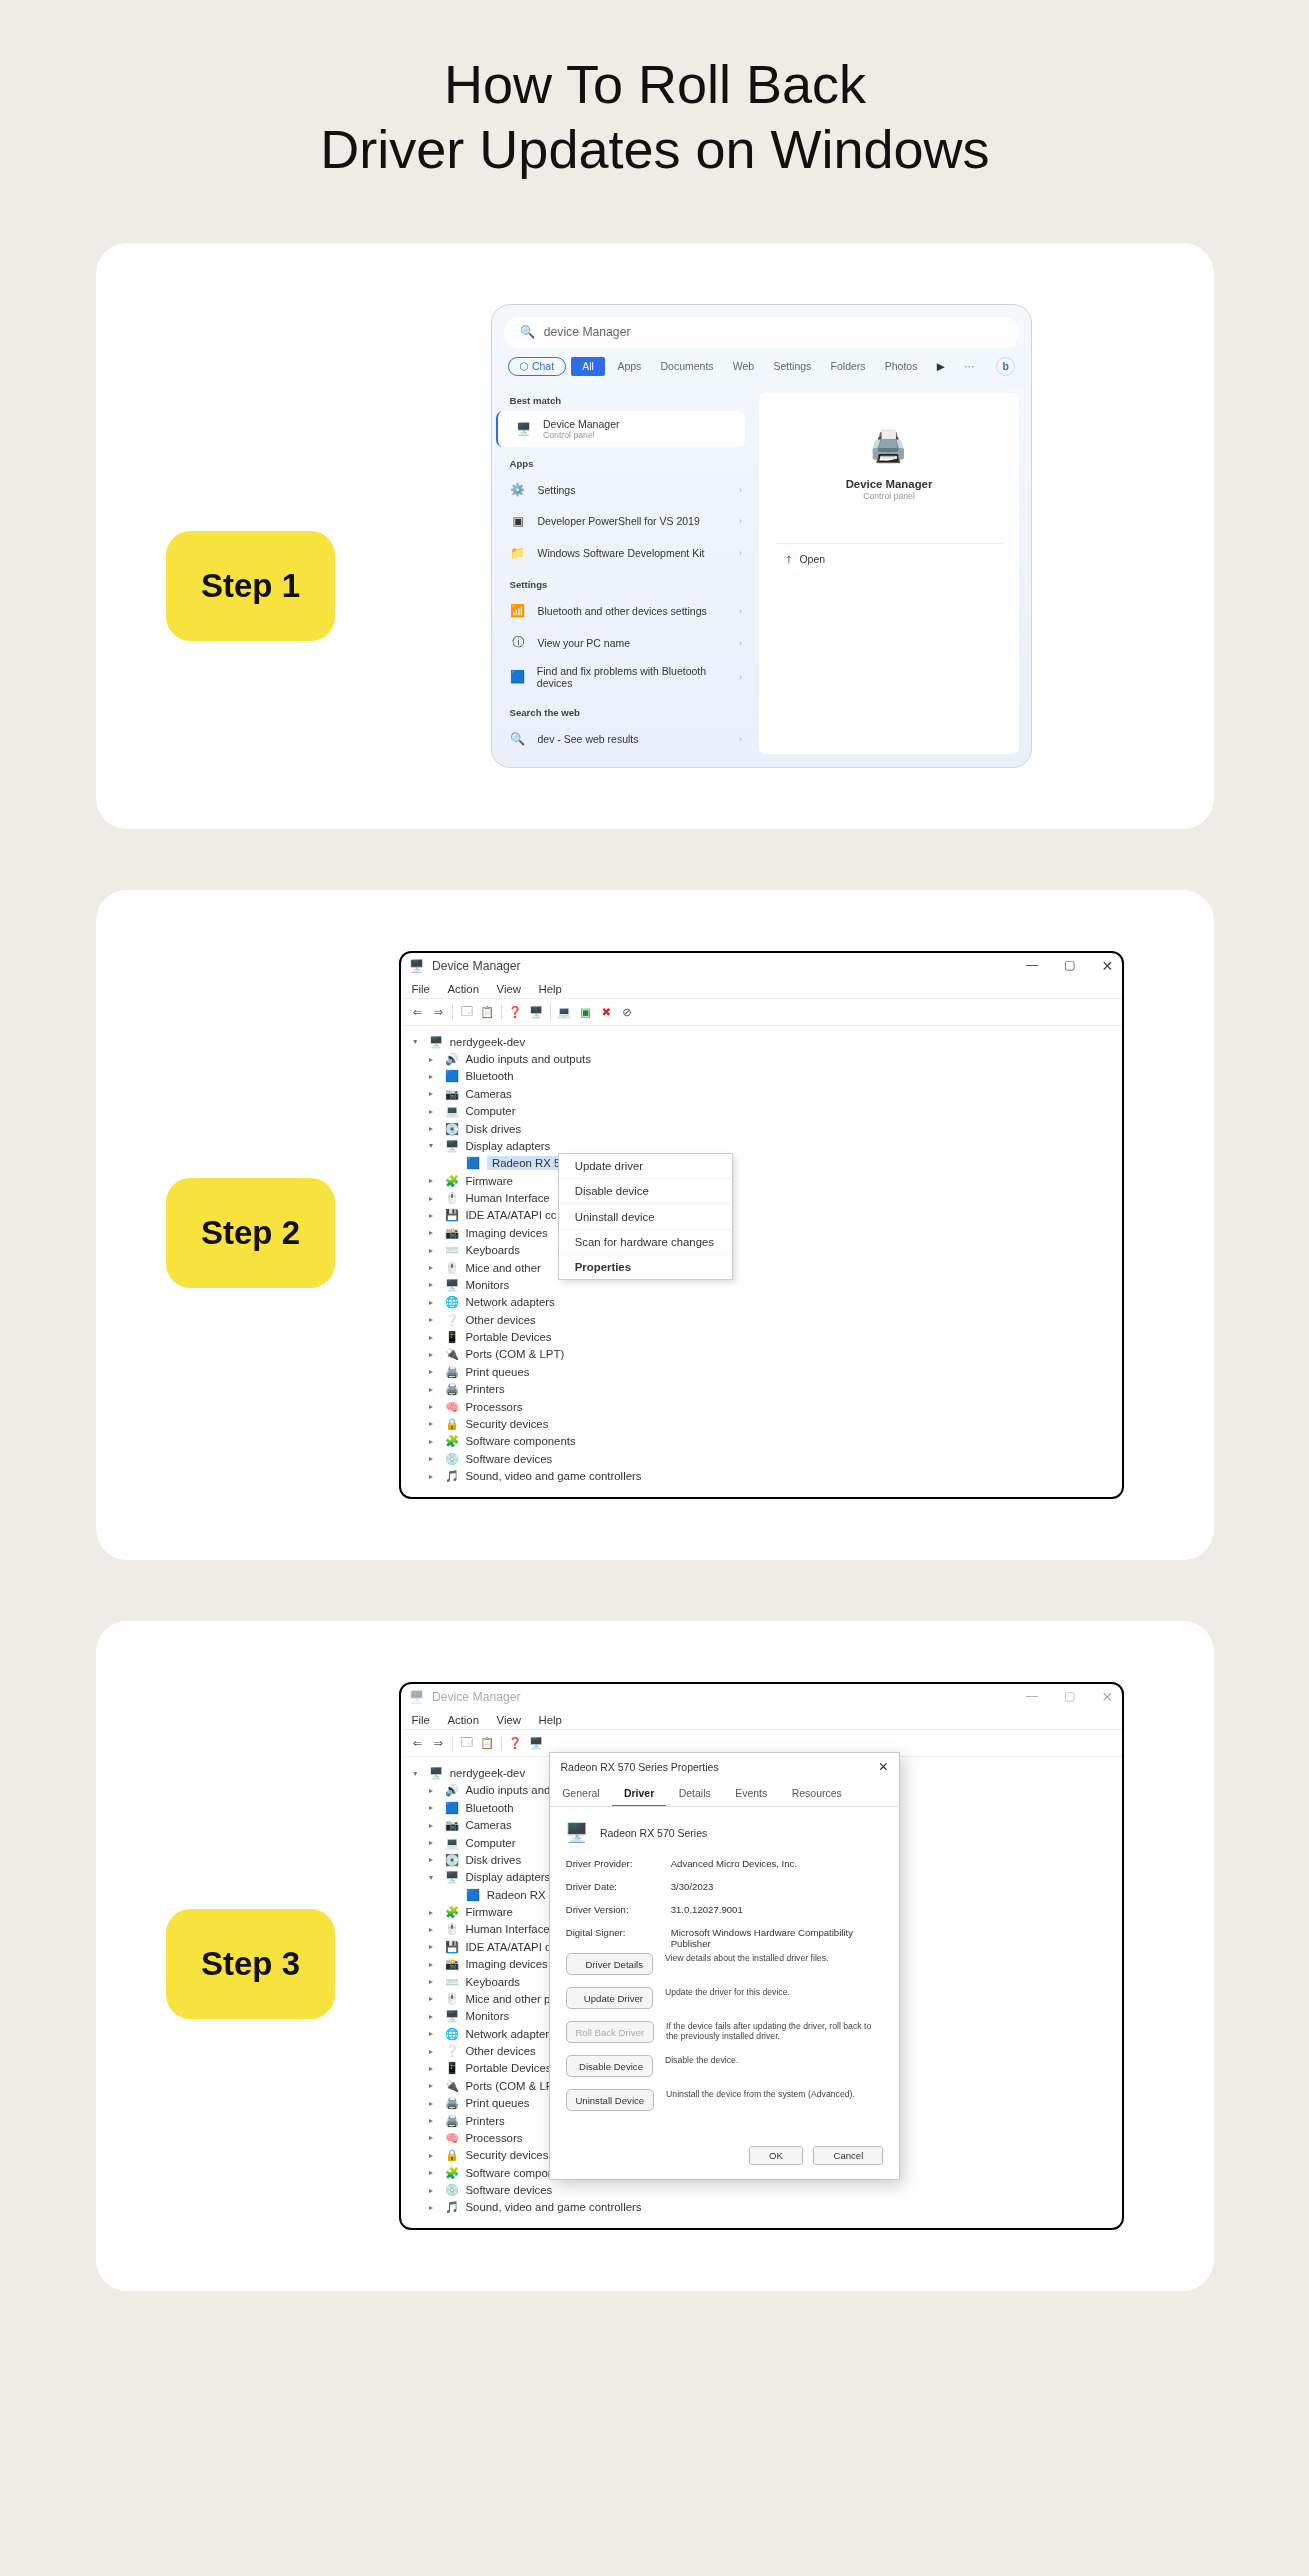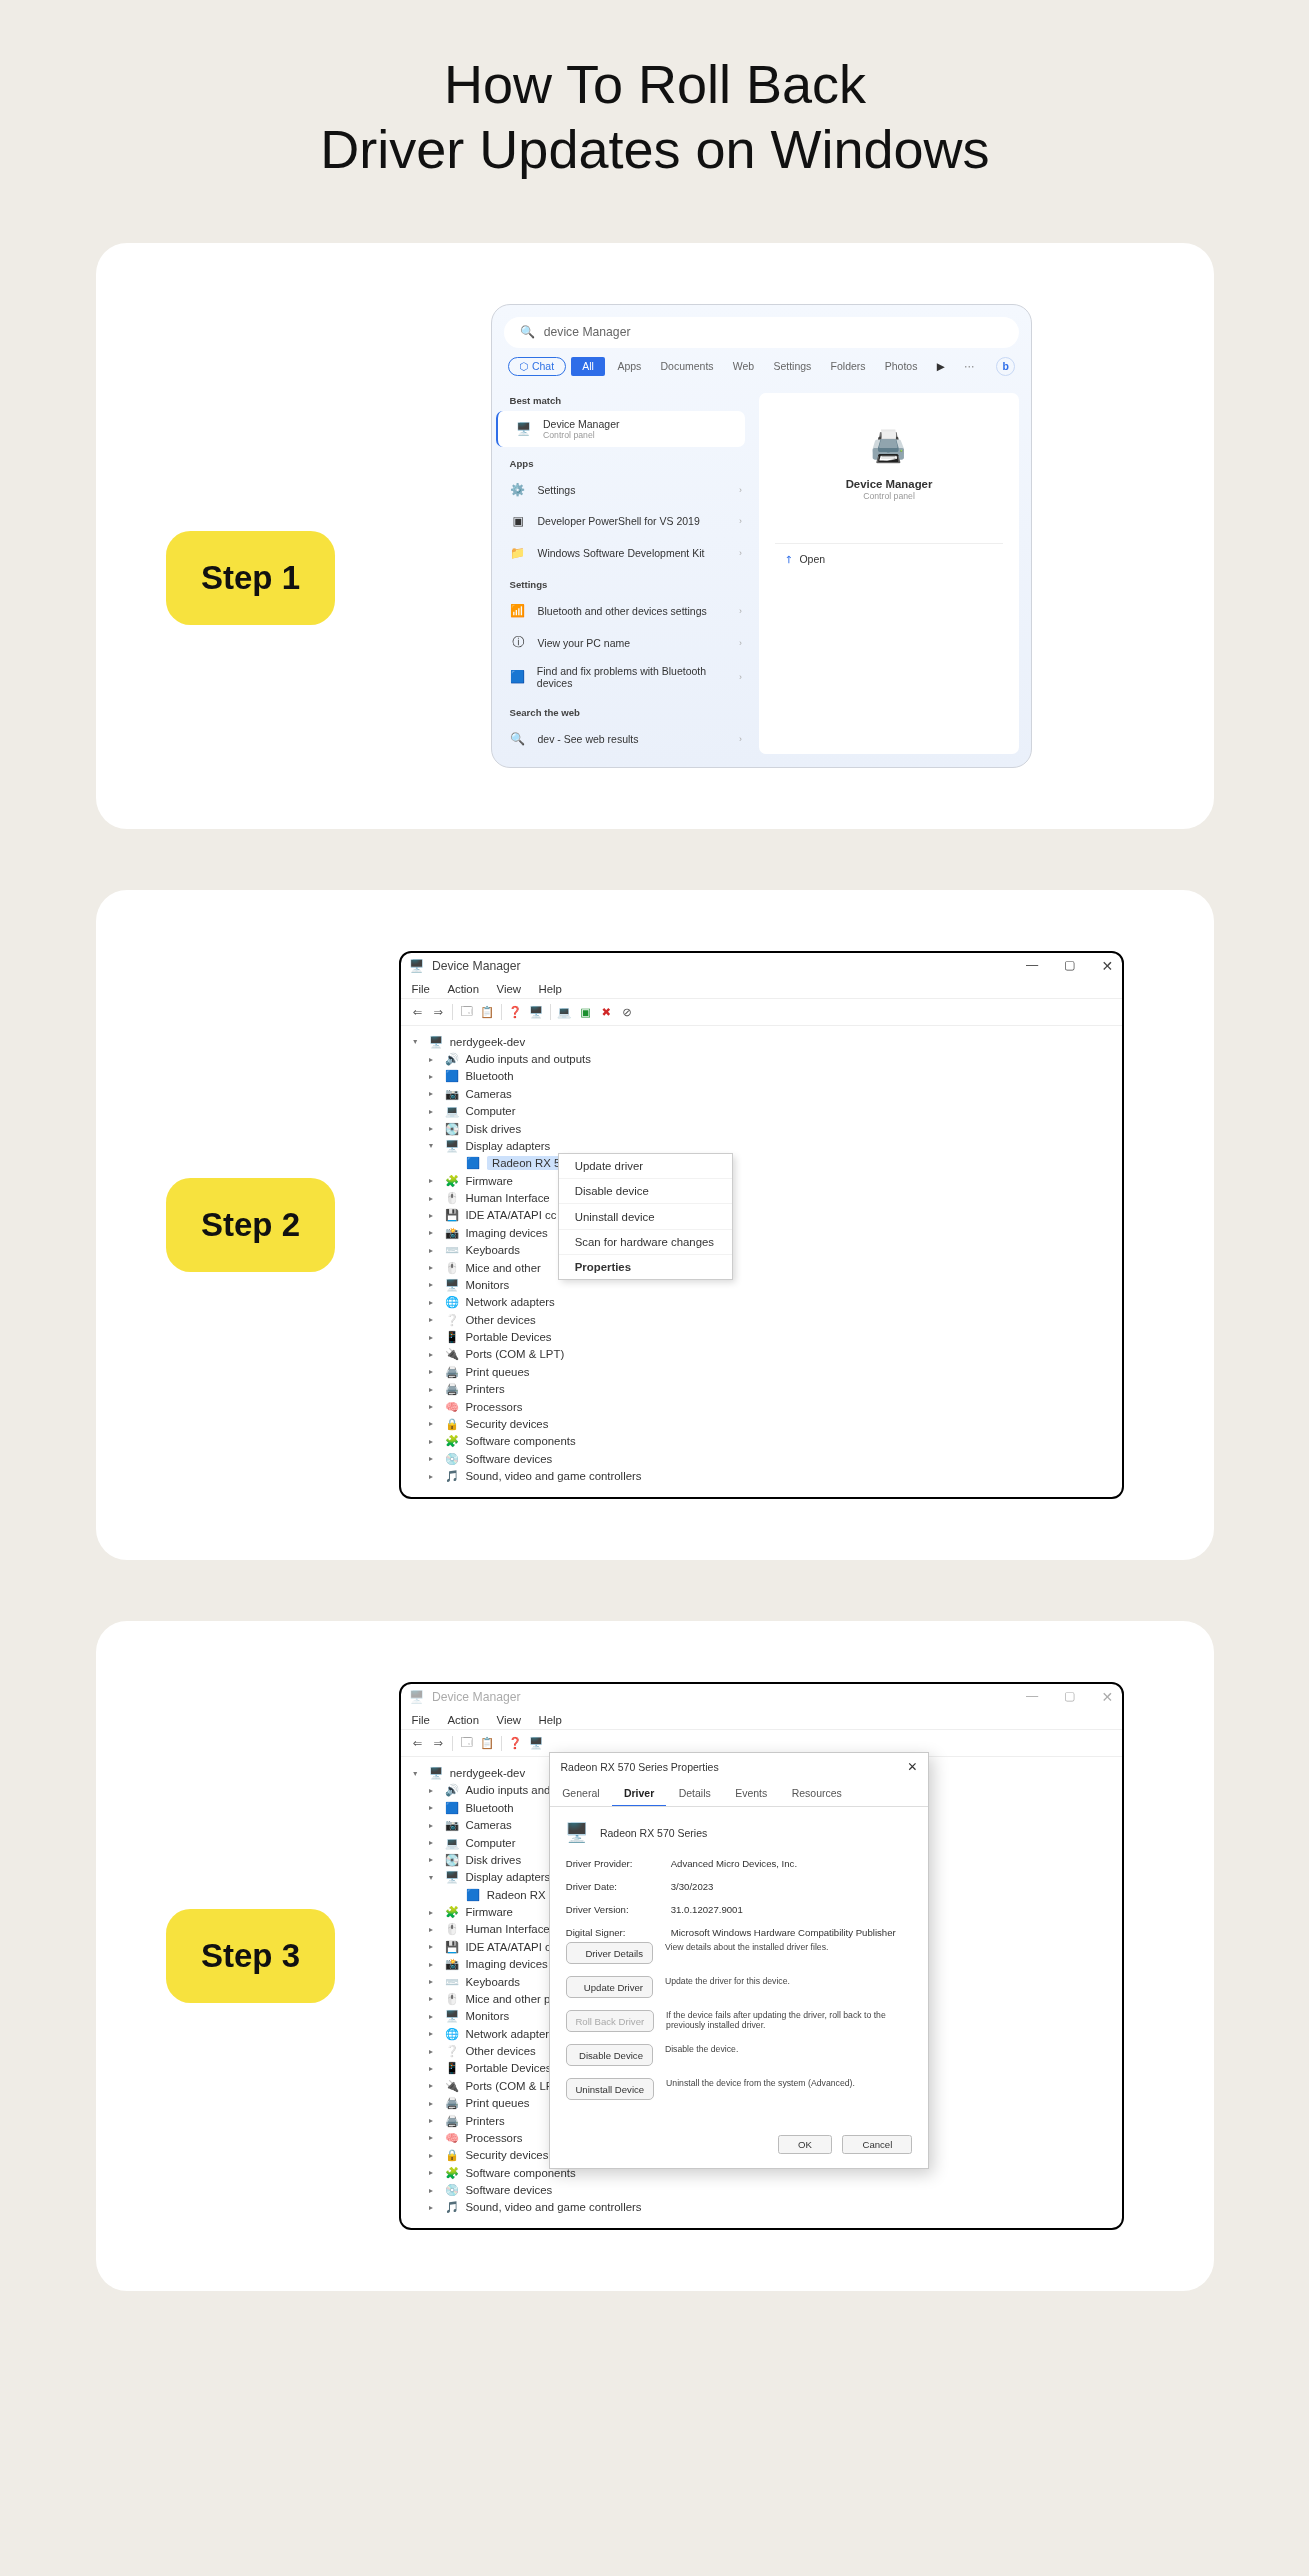--- a/index.html
+++ b/index.html
@@ -1,19 +1,19 @@
 <!DOCTYPE html>
 <html style="font-size:14px"><head>
 <meta charset="utf-8">
 <style>
 *{box-sizing:border-box;margin:0;padding:0}
 body{background:#efece6;font-family:-apple-system,BlinkMacSystemFont,"Segoe UI",sans-serif;width:1310px;padding:52px 0}
 .page-title{text-align:center;font-size:54px;font-weight:400;line-height:1.2;color:#111;margin-bottom:61px}
 .card{background:#fff;border-radius:31px;margin:0 96px 61px;padding:61px 70px;display:flex;align-items:flex-start;gap:44px}
-.step-pill{background:#f7e23e;border-radius:24.5px;padding:28px 35px;font-size:33px;font-weight:700;color:#111;white-space:nowrap;margin-top:227px}
+.step-pill{background:#f7e23e;border-radius:24.5px;padding:36px 35px;font-size:33px;font-weight:700;color:#111;white-space:nowrap;margin-top:227px}
 .screenshot{flex:1;display:flex;justify-content:center}
 
 
 .search-win{width:541px;border:1.7px solid #cfd3db;border-radius:19px;background:linear-gradient(180deg,#f4f8fe,#eaf0fa);overflow:hidden}
 .search-bar{margin:12.2px 12.2px 8.7px;background:#fff;border-radius:24.5px;padding:8.7px 15.7px;display:flex;align-items:center;gap:8.7px;font-size:12.2px;color:#666}
 .search-bar .mag{color:#888}
 .tab-row{display:flex;gap:5.2px;align-items:center;padding:0 15.7px 8.7px;font-size:10.5px}
 .tab-row .chat-pill{border:0.9px solid #2e71e5;color:#2e71e5;border-radius:12.2px;padding:2.6px 10.5px;display:flex;align-items:center;gap:3.5px}
 .tab-row .all-pill{background:#2e6de8;color:#fff;border-radius:2px;padding:3.5px 11.4px}
 .tab-row .tab{color:#666;padding:3.5px 7px}
@@ -52,21 +52,21 @@
 .tree-row .ico{width:15.7px;text-align:center;font-size:11.4px}
 .tree .lvl1{padding-left:15.7px}
 .tree .lvl2{padding-left:37px}
 .tree .sel{background:#cde1fb;display:inline-flex;padding:0.9px 5.2px;border-radius:1.7px}
 .ctx-menu{position:absolute;background:#fff;border:0.9px solid #ccc;box-shadow:2.6px 2.6px 7px rgba(0,0,0,0.15);font-size:11.4px;color:#333;min-width:175px}
 .ctx-menu .mi{padding:6.1px 15.7px;border-bottom:0.9px solid #f2f2f2;cursor:pointer}
 .ctx-menu .mi:last-child{border:none}
 .ctx-menu .mi.bold{font-weight:700}
 
 
-.prop-win{position:absolute;background:#fff;border:0.9px solid #c8c8c8;box-shadow:3.5px 5.2px 15.7px rgba(0,0,0,0.2);width:380px;left:148px;top:-5.2px;font-size:10.5px;color:#333}
+.prop-win{position:absolute;background:#fff;border:0.9px solid #c8c8c8;box-shadow:3.5px 5.2px 15.7px rgba(0,0,0,0.2);width:351px;left:148px;top:-5.2px;font-size:10.5px;color:#333}
 .prop-title{display:flex;align-items:center;padding:7px 10.5px;font-size:10.5px}
 .prop-title .x{margin-left:auto;cursor:pointer;font-size:12.2px}
 .prop-tabs{display:flex;border-bottom:0.9px solid #ddd;font-size:10.5px}
 .prop-tabs .pt{padding:6.1px 12.2px;color:#555}
 .prop-tabs .pt.active{border-bottom:1.7px solid #2e6de8;color:#222;font-weight:600}
 .prop-body{padding:14px 15.7px}
 .prop-body .dev-row{display:flex;align-items:center;gap:10.5px;margin-bottom:14px}
 .prop-body .dev-row .ico{font-size:19px}
 .info-grid{display:grid;grid-template-columns:105px 1fr;row-gap:12px;font-size:9.6px;margin-bottom:4px}
 .info-grid .lab{color:#333}

